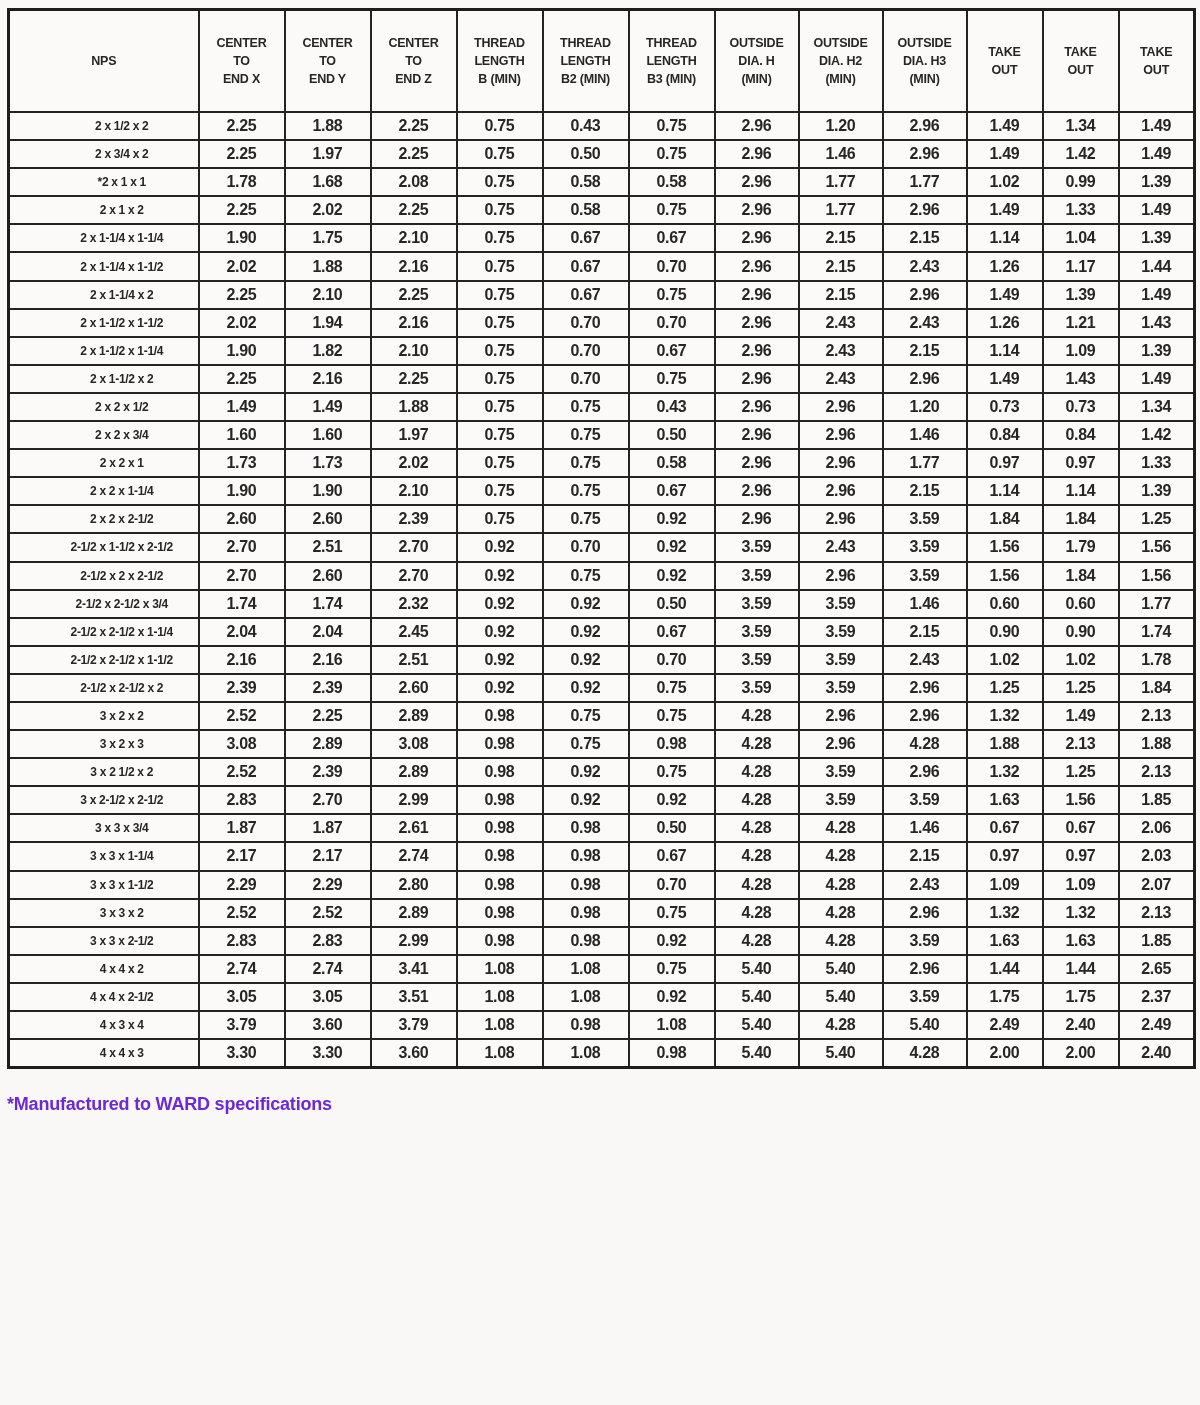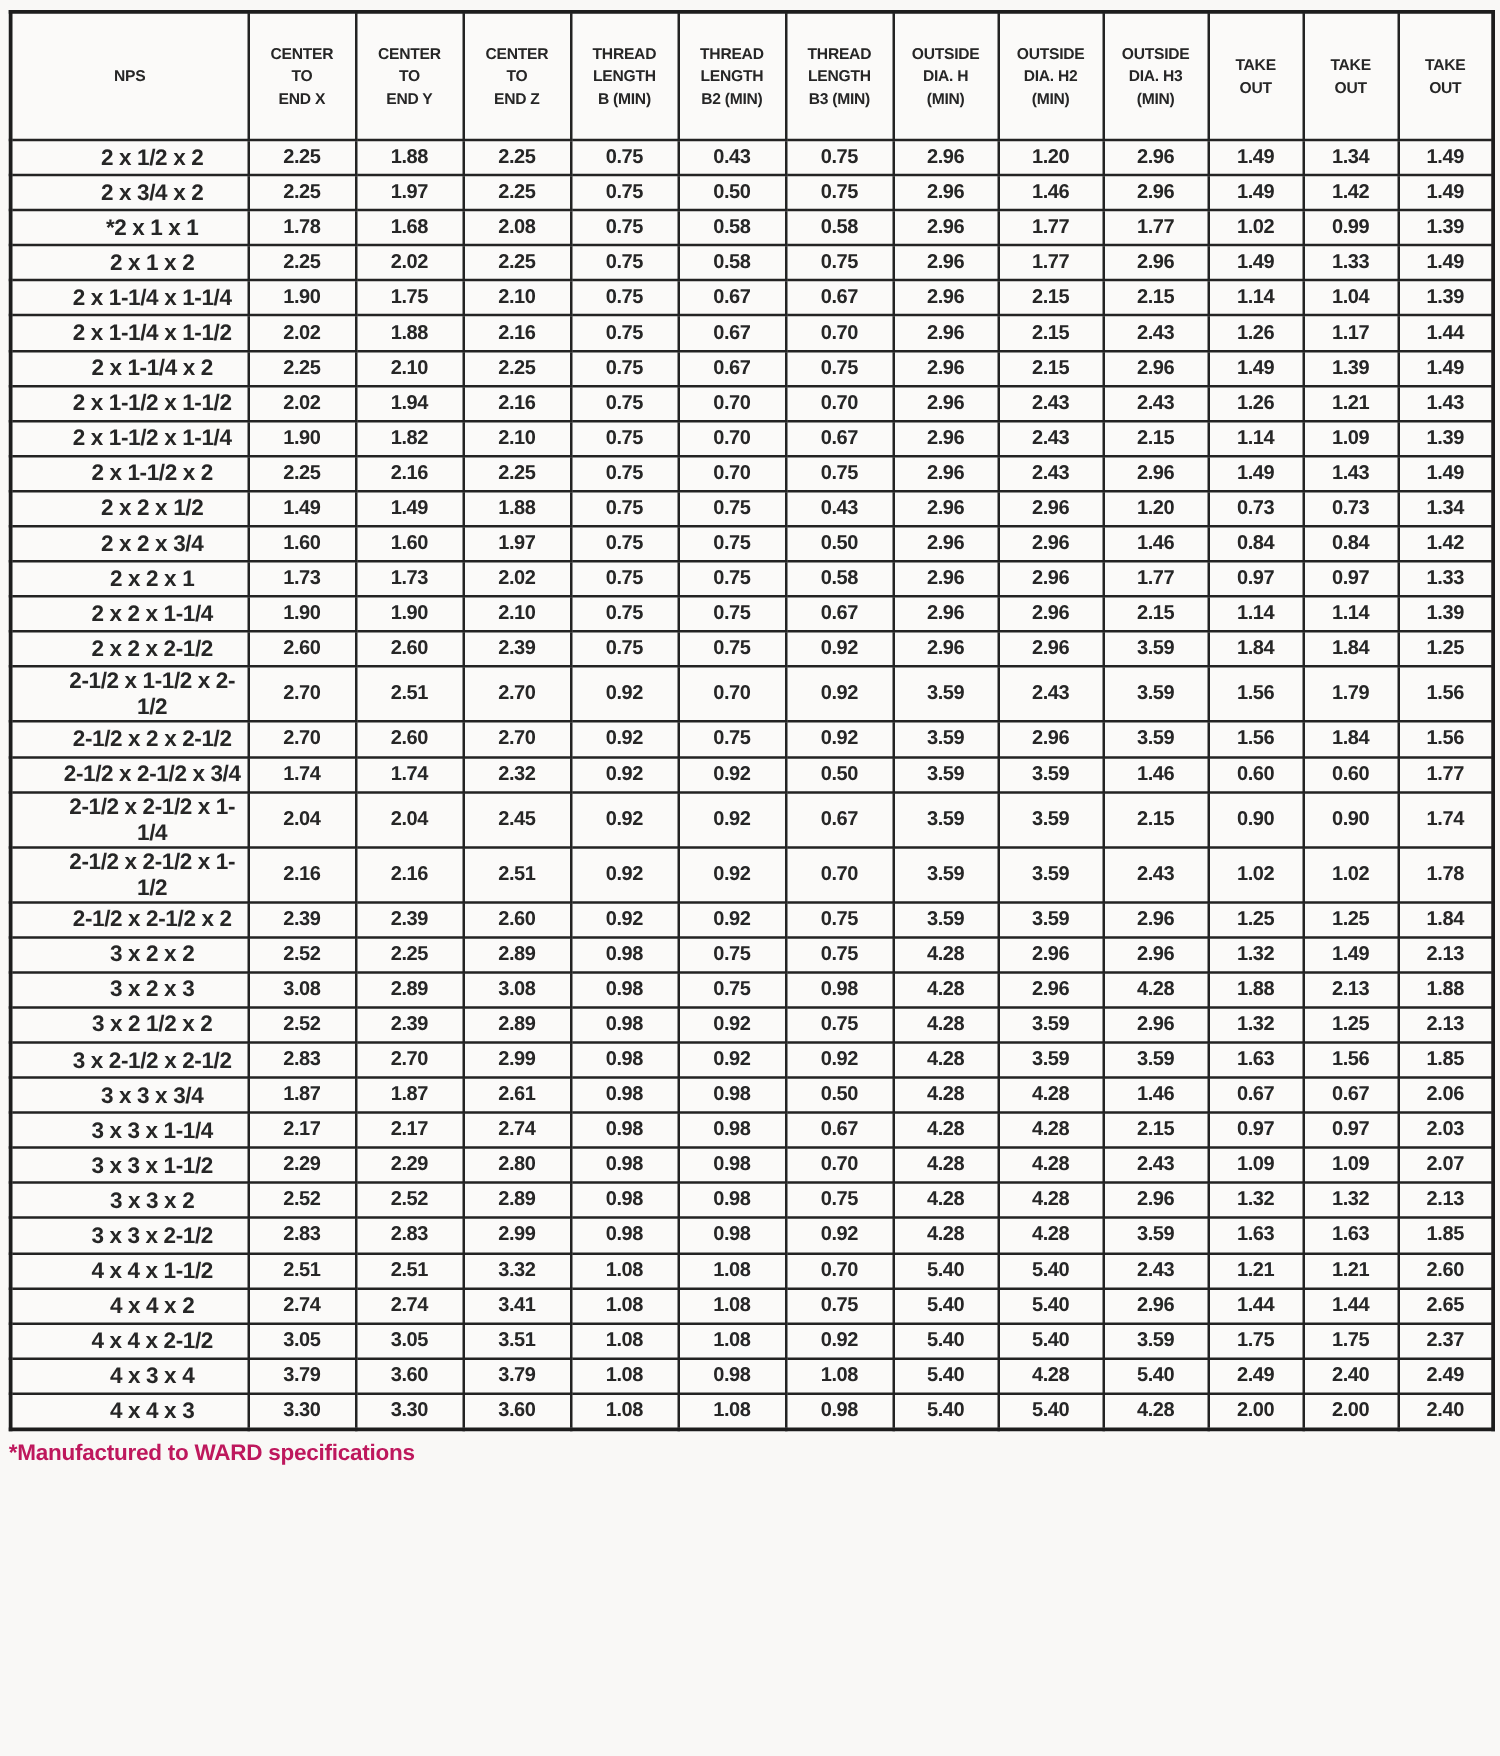--- a/index.html
+++ b/index.html
@@ -41,29 +41,29 @@
     height: 100px;
     letter-spacing: -0.2px;
     border-bottom-width: 3px;
   }
   tbody td {
     font-size: 16px;
     height: 26.1px;
     letter-spacing: -0.3px;
   }
   tbody td.nps {
-    font-size: 18px;
+    font-size: 12px;
     padding-left: 36px;
   }
   .footnote {
-    margin-top: 7px;
+    margin-top: 25px;
     margin-left: 0px;
     font-size: 18px;
     font-weight: bold;
-    color: #be185d;
+    color: #6d28d9;
     letter-spacing: -0.2px;
   }
 </style>
 </head>
 <body>
 
 <div class="page">
 
   <table class="spec">
     <colgroup>
@@ -564,35 +564,20 @@
           <td class="num">0.98</td>
           <td class="num">0.92</td>
           <td class="num">4.28</td>
           <td class="num">4.28</td>
           <td class="num">3.59</td>
           <td class="num">1.63</td>
           <td class="num">1.63</td>
           <td class="num">1.85</td>
         </tr>
         <tr>
-          <td class="nps">4 x 4 x 1-1/2</td>
-          <td class="num">2.51</td>
-          <td class="num">2.51</td>
-          <td class="num">3.32</td>
-          <td class="num">1.08</td>
-          <td class="num">1.08</td>
-          <td class="num">0.70</td>
-          <td class="num">5.40</td>
-          <td class="num">5.40</td>
-          <td class="num">2.43</td>
-          <td class="num">1.21</td>
-          <td class="num">1.21</td>
-          <td class="num">2.60</td>
-        </tr>
-        <tr>
           <td class="nps">4 x 4 x 2</td>
           <td class="num">2.74</td>
           <td class="num">2.74</td>
           <td class="num">3.41</td>
           <td class="num">1.08</td>
           <td class="num">1.08</td>
           <td class="num">0.75</td>
           <td class="num">5.40</td>
           <td class="num">5.40</td>
           <td class="num">2.96</td>

